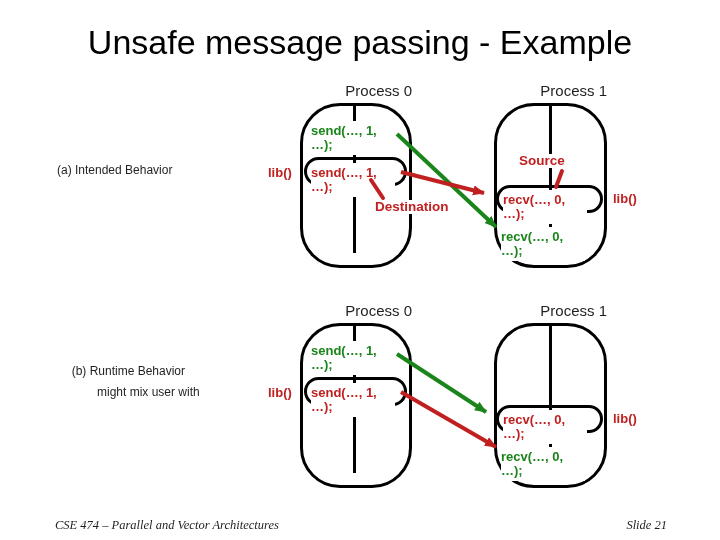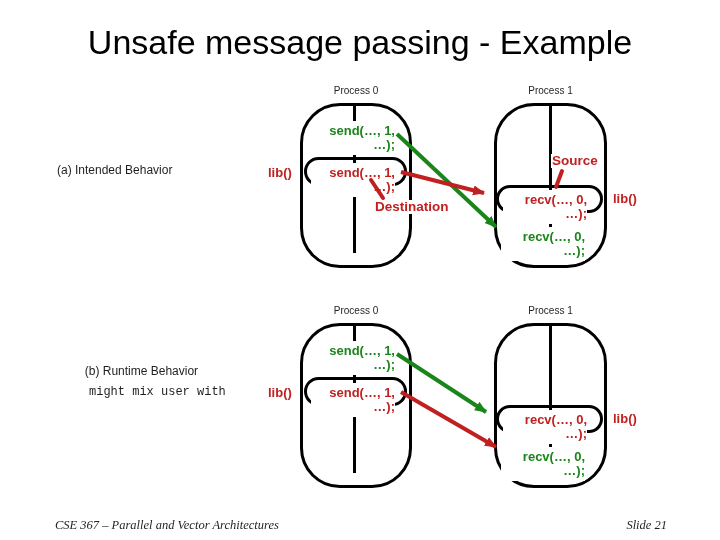--- a/index.html
+++ b/index.html
@@ -11,39 +11,39 @@
   html,body{margin:0;padding:0;background:#fff;}
   .slide{
     position:relative;width:720px;height:540px;background:#ffffff;
     font-family:"Liberation Sans",sans-serif;overflow:hidden;
   }
   .title{
     position:absolute;left:0;right:0;top:22px;text-align:center;
     font-size:34px;line-height:40px;color:var(--ink);font-weight:normal;
   }
   .hdr{
-    position:absolute;text-align:center;font-size:10px;line-height:18px;
+    position:absolute;text-align:right;font-size:15px;line-height:18px;
     color:var(--gray-ink);z-index:3;
   }
   .caption{
     position:absolute;font-size:12px;line-height:20.5px;color:var(--gray-ink);z-index:3;
   }
-  .caption .ind{margin-left:32px;font-family:Liberation Mono, monospace;}
+  .caption .ind{margin-left:40px;}
   .cap{
     position:absolute;border:3px solid #000;border-radius:40px;
     background:transparent;z-index:2;box-sizing:border-box;
   }
   .icap{
     position:absolute;border:3px solid #000;border-radius:15px;
     background:transparent;z-index:2;box-sizing:border-box;
   }
   .vline{position:absolute;width:3px;background:#000;z-index:1;}
   .vdash{position:absolute;width:3px;height:8px;background:#000;z-index:1;}
   .call{
-    position:absolute;text-align:right;font-size:13px;line-height:14px;
+    position:absolute;text-align:left;font-size:13px;line-height:14px;
     font-weight:bold;z-index:3;background:#fff;padding:3px 0;
   }
   .call.green{color:var(--green);}
   .call.red{color:var(--red);}
   .lib{
     position:absolute;font-size:13px;line-height:14px;font-weight:bold;
     color:var(--red);z-index:3;background:#fff;
   }
   .ann{
     position:absolute;font-size:13.5px;line-height:14px;font-weight:bold;
@@ -76,21 +76,21 @@
   <div class="cap" style="left:300px;top:103px;width:112px;height:165px;"></div>
   <div class="cap" style="left:494px;top:103px;width:113px;height:165px;"></div>
 
   <div class="call green" style="left:311px;top:121px;width:84px;">send(…, 1, …);</div>
 
   <div class="icap" style="left:304px;top:157px;width:103px;height:29px;"></div>
   <div class="call red" style="left:311px;top:163px;width:84px;">send(…, 1, …);</div>
   <div class="lib" style="left:268px;top:166px;">lib()</div>
 
   <div class="ann" style="left:374px;top:200px;">Destination</div>
-  <div class="ann" style="left:551px;top:154px;">Source</div>
+  <div class="ann" style="left:518px;top:154px;">Source</div>
 
   <div class="icap" style="left:496px;top:185px;width:107px;height:28px;"></div>
   <div class="call red" style="left:503px;top:190px;width:84px;">recv(…, 0, …);</div>
   <div class="lib" style="left:613px;top:192px;">lib()</div>
 
   <div class="call green" style="left:501px;top:227px;width:84px;">recv(…, 0, …);</div>
 
   <div class="caption" style="left:57px;top:361px;text-align:center;">
     <div>(b) Runtime Behavior</div>
     <div class="ind">might mix user with</div>
@@ -131,16 +131,16 @@
     <line x1="397" y1="134" x2="496" y2="227" stroke="#1a851a" stroke-width="4" marker-end="url(#head-green)"></line>
     <line x1="401" y1="172" x2="484" y2="193" stroke="#c02020" stroke-width="4" marker-end="url(#head-red)"></line>
 
     <line x1="371" y1="180" x2="383" y2="198" stroke="#c02020" stroke-width="4" stroke-linecap="round"></line>
     <line x1="562" y1="171" x2="556" y2="187" stroke="#c02020" stroke-width="4" stroke-linecap="round"></line>
 
     <line x1="397" y1="354" x2="486" y2="412" stroke="#1a851a" stroke-width="4" marker-end="url(#head-green)"></line>
     <line x1="401" y1="392" x2="496" y2="447" stroke="#c02020" stroke-width="4" marker-end="url(#head-red)"></line>
   </svg>
 
-  <div class="footer left">CSE 367 – Parallel and Vector Architectures</div>
+  <div class="footer left">CSE 474 – Parallel and Vector Architectures</div>
   <div class="footer right">Slide 21</div>
 
 </div>
 
 </body></html>

